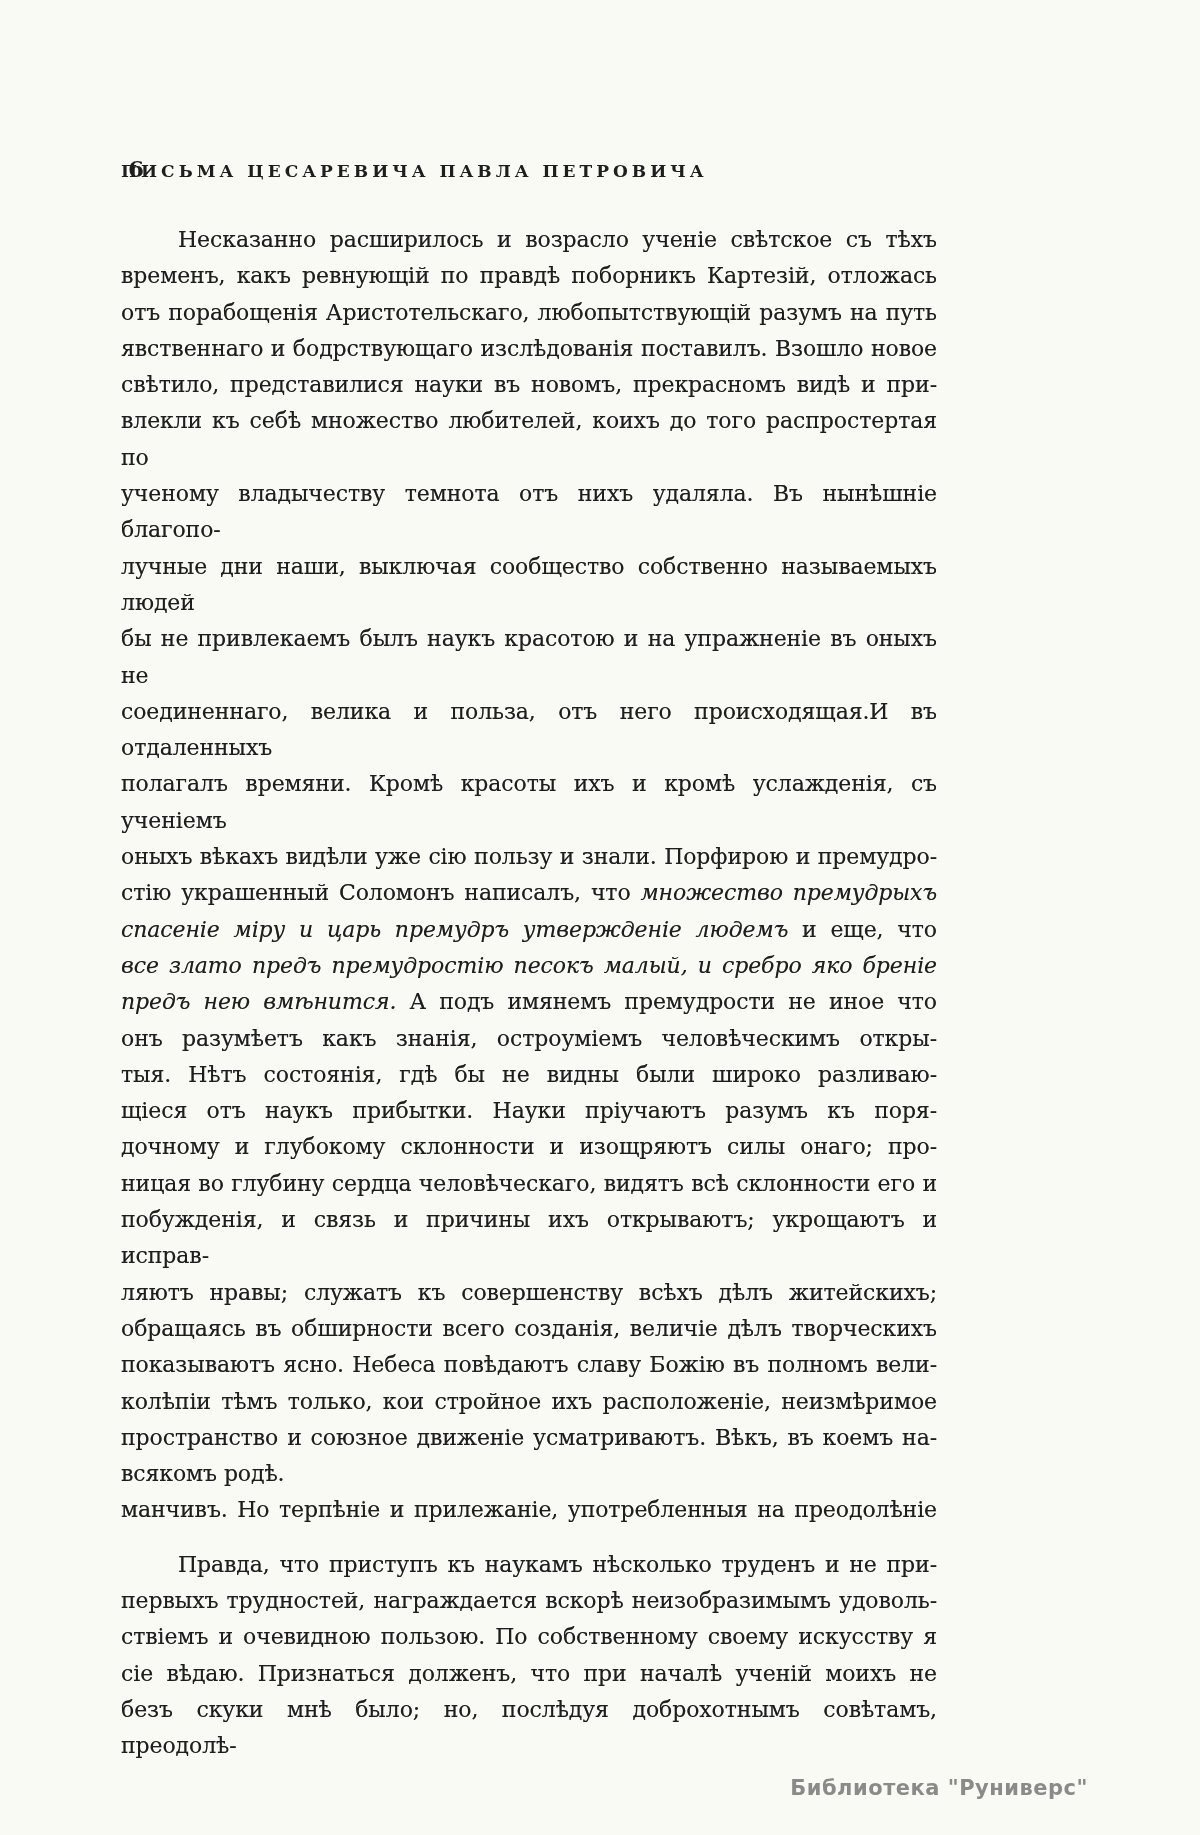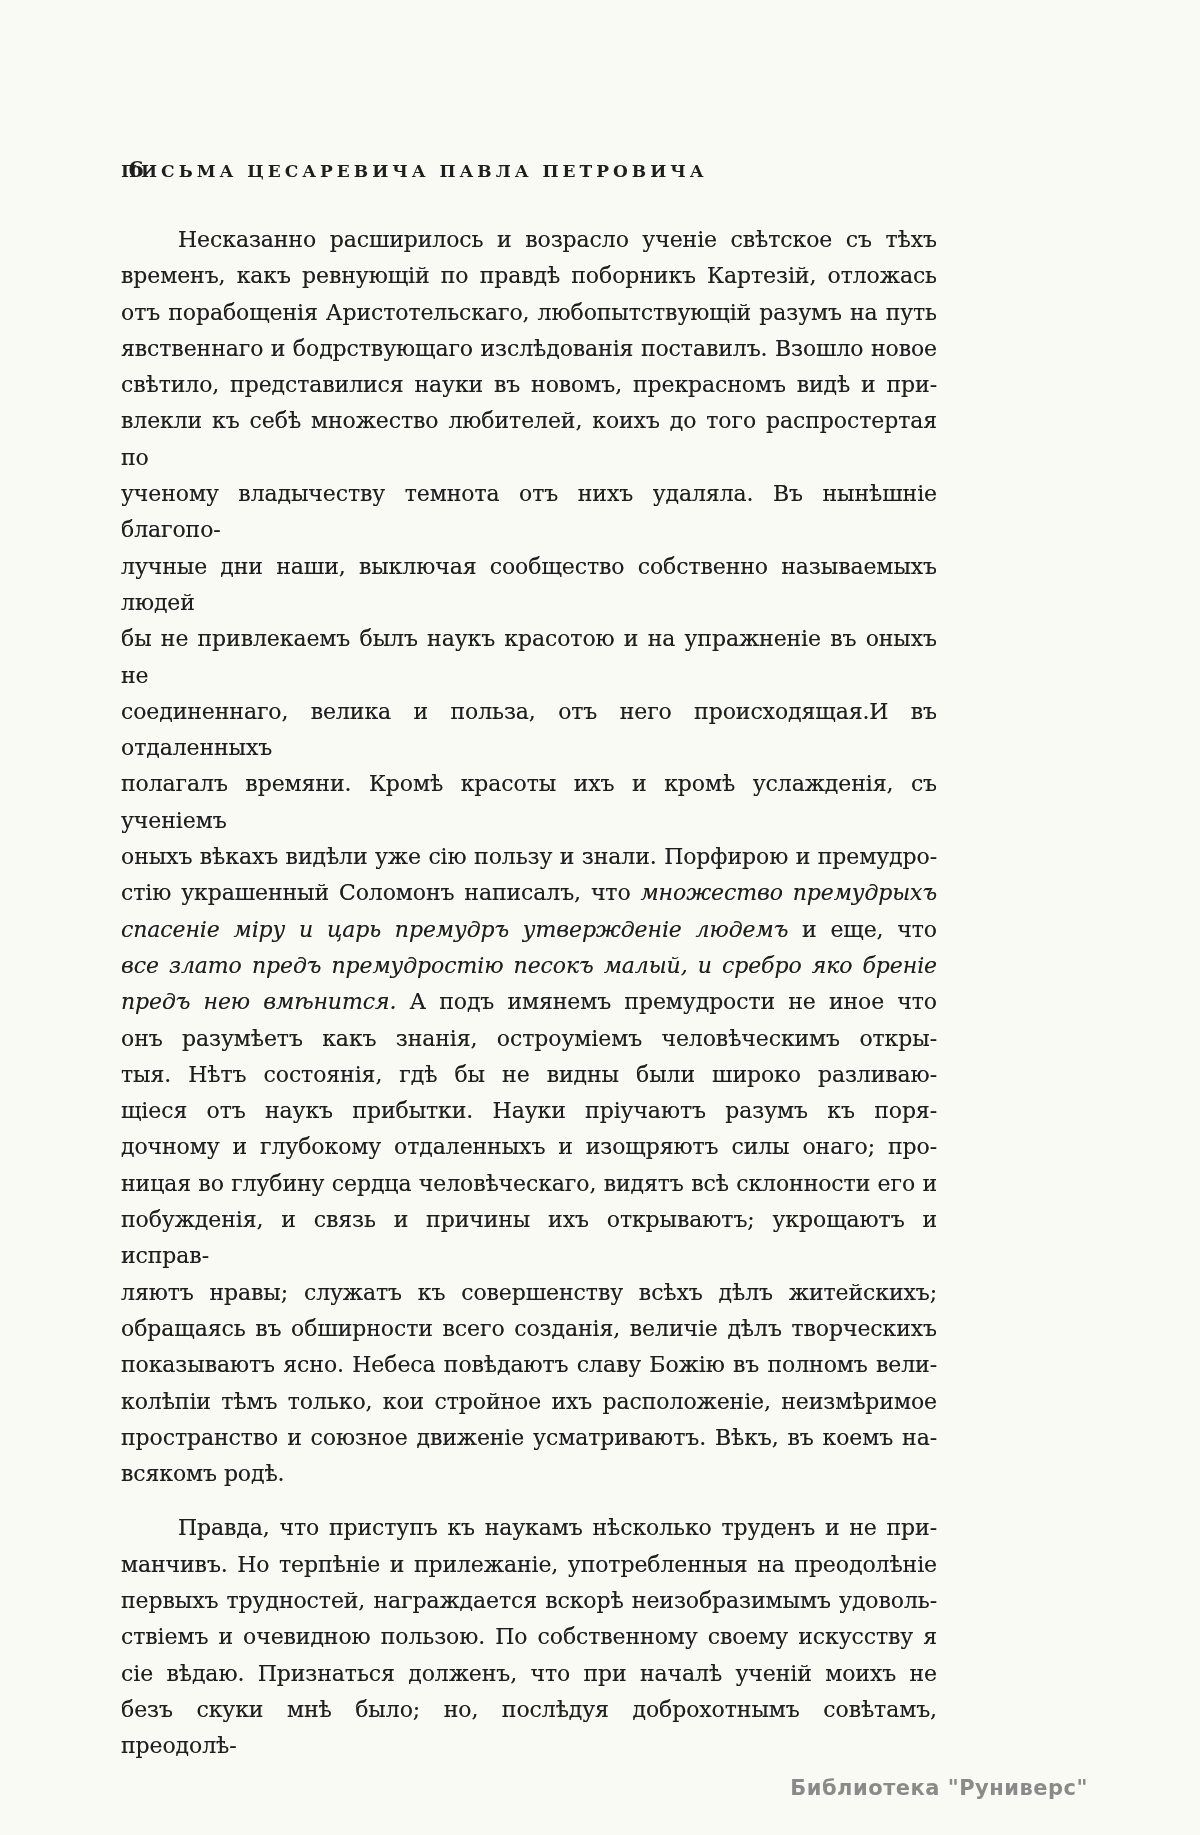--- a/index.html
+++ b/index.html
@@ -61,33 +61,33 @@
         <div class="line"><span>соединеннаго, велика и польза, отъ него происходящая.И въ отдаленныхъ</span></div>
         <div class="line"><span>полагалъ времяни. Кромѣ красоты ихъ и кромѣ услажденія, съ ученіемъ</span></div>
         <div class="line"><span>оныхъ вѣкахъ видѣли уже сію пользу и знали. Порфирою и премудро-</span></div>
         <div class="line"><span>стію украшенный Соломонъ написалъ, что </span><span class="it">множество премудрыхъ</span></div>
         <div class="line"><span class="it">спасеніе міру и царь премудръ утвержденіе людемъ</span><span> и еще, что</span></div>
         <div class="line"><span class="it">все злато предъ премудростію песокъ малый, и сребро яко бреніе</span></div>
         <div class="line"><span class="it">предъ нею вмѣнится.</span><span> А подъ имянемъ премудрости не иное что</span></div>
         <div class="line"><span>онъ разумѣетъ какъ знанія, остроуміемъ человѣческимъ откры-</span></div>
         <div class="line"><span>тыя. Нѣтъ состоянія, гдѣ бы не видны были широко разливаю-</span></div>
         <div class="line"><span>щіеся отъ наукъ прибытки. Науки пріучаютъ разумъ къ поря-</span></div>
-        <div class="line"><span>дочному и глубокому отдаленныхъ и изощряютъ силы онаго; про-</span></div>
+        <div class="line"><span>дочному и глубокому склонности и изощряютъ силы онаго; про-</span></div>
         <div class="line"><span>ницая во глубину сердца человѣческаго, видятъ всѣ склонности его и</span></div>
         <div class="line"><span>побужденія, и связь и причины ихъ открываютъ; укрощаютъ и исправ-</span></div>
         <div class="line"><span>ляютъ нравы; служатъ къ совершенству всѣхъ дѣлъ житейскихъ;</span></div>
         <div class="line"><span>обращаясь въ обширности всего созданія, величіе дѣлъ творческихъ</span></div>
         <div class="line"><span>показываютъ ясно. Небеса повѣдаютъ славу Божію въ полномъ вели-</span></div>
         <div class="line"><span>колѣпіи тѣмъ только, кои стройное ихъ расположеніе, неизмѣримое</span></div>
         <div class="line"><span>пространство и союзное движеніе усматриваютъ. Вѣкъ, въ коемъ на-</span></div>
         <div class="line flush"><span>всякомъ родѣ.</span></div>
       </div>
       <div>
+        <div class="line"><span>манчивъ. Но терпѣніе и прилежаніе, употребленныя на преодолѣніе</span></div>
         <div class="line first"><span>Правда, что приступъ къ наукамъ нѣсколько труденъ и не при-</span></div>
-        <div class="line"><span>манчивъ. Но терпѣніе и прилежаніе, употребленныя на преодолѣніе</span></div>
         <div class="line"><span>первыхъ трудностей, награждается вскорѣ неизобразимымъ удоволь-</span></div>
         <div class="line"><span>ствіемъ и очевидною пользою. По собственному своему искусству я</span></div>
         <div class="line"><span>сіе вѣдаю. Признаться долженъ, что при началѣ ученій моихъ не</span></div>
         <div class="line"><span>безъ скуки мнѣ было; но, послѣдуя доброхотнымъ совѣтамъ, преодолѣ-</span></div>
       </div>
     </div>
   <div class="watermark">Библиотека "Руниверс"</div>
 </div>
 
 </body></html>

